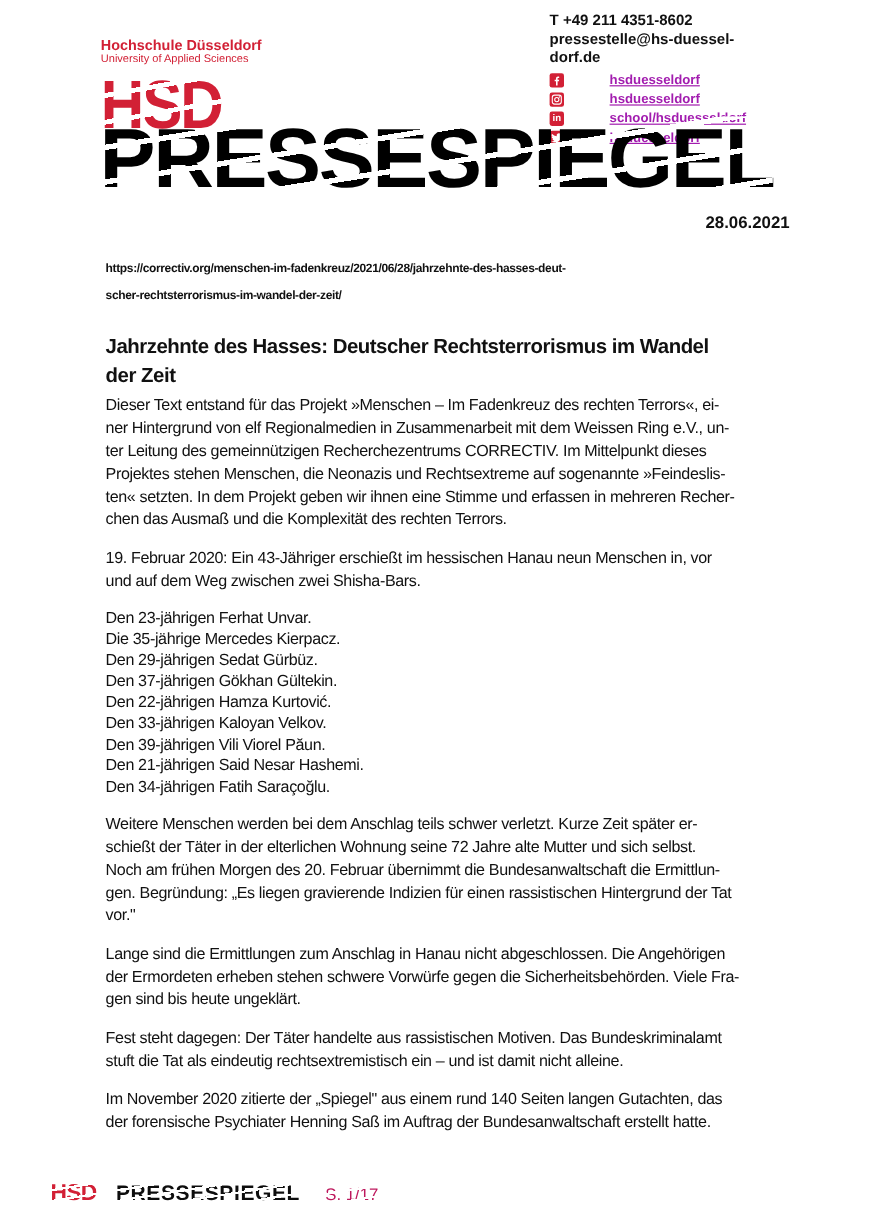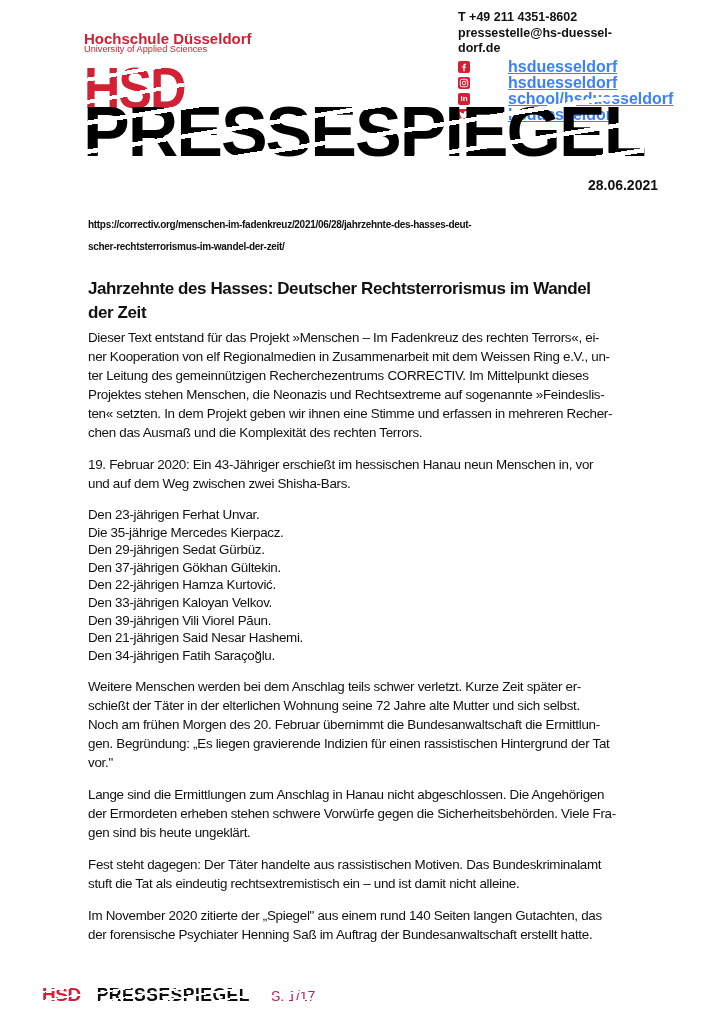--- a/index.html
+++ b/index.html
@@ -12,42 +12,42 @@
   
   .stencil { position:relative; display:inline-block; }
   .stencil::after {
     content:""; position:absolute; inset:0;
     background:repeating-linear-gradient(171deg,
       transparent 0 var(--sg), #fff var(--sg) calc(var(--sg) + var(--sc)));
   }
 
   
   .brand { position:absolute; left:84px; top:33px; color:#d22035; }
-  .org1 { font-size:15px; font-weight:bold; line-height:11px; }
+  .org1 { font-size:12px; font-weight:bold; line-height:11px; }
   .org2 { font-size:9.2px; line-height:11px; }
   .hsd-logo {
     font-size:57px; font-weight:bold; line-height:1; margin-top:5px;
     letter-spacing:-2px; transform:scaleX(.88); transform-origin:0 0;
     --sg:18px; --sc:4px; color:#d22035;
   }
 
   
   .contact { position:absolute; left:458px; top:10px; }
   .phone { font-weight:bold; font-size:12.5px; line-height:15.5px; }
   .email .line { font-weight:bold; font-size:12.5px; line-height:15.5px; }
   .social { margin-top:2px; }
   .s-row { display:flex; align-items:center; height:16px; }
   .s-icon {
     width:12px; height:12px; background:#d22035; border-radius:2px;
     display:flex; align-items:center; justify-content:center; flex:0 0 12px;
   }
   .s-icon svg { width:10px; height:10px; display:block; }
   .s-glyph { color:#fff; font-weight:bold; font-size:8px; line-height:1; }
   .s-handle {
-    margin-left:6px; font-weight:bold; font-size:16px; color:#3b82f6;
+    margin-left:6px; font-weight:bold; font-size:11px; color:#a21caf;
     text-decoration:underline; cursor:pointer;padding-left:32px;
   }
 
   
   .masthead {
     position:absolute; left:83px; top:97px; margin:0;
     font-size:70px; font-weight:bold; line-height:1; letter-spacing:-2px;
     color:#000; --sg:24px; --sc:4.5px;
   }
 
@@ -130,21 +130,21 @@
         <div class="line">https://correctiv.org/menschen-im-fadenkreuz/2021/06/28/jahrzehnte-des-hasses-deut-</div>
         <div class="line">scher-rechtsterrorismus-im-wandel-der-zeit/</div>
       </div>
     <h2 class="headline">
         <div class="line">Jahrzehnte des Hasses: Deutscher Rechtsterrorismus im Wandel</div>
         <div class="line">der Zeit</div>
       </h2>
     <div class="body">
         <div class="block kind-paragraph">
           <div class="line">Dieser Text entstand für das Projekt »Menschen – Im Fadenkreuz des rechten Terrors«, ei-</div>
-          <div class="line">ner Kooperation von elf Regionalmedien in Zusammenarbeit mit dem Weissen Ring e.V., un-</div>
+          <div class="line">ner Hintergrund von elf Regionalmedien in Zusammenarbeit mit dem Weissen Ring e.V., un-</div>
           <div class="line">ter Leitung des gemeinnützigen Recherchezentrums CORRECTIV. Im Mittelpunkt dieses</div>
           <div class="line">Projektes stehen Menschen, die Neonazis und Rechtsextreme auf sogenannte »Feindeslis-</div>
           <div class="line">ten« setzten. In dem Projekt geben wir ihnen eine Stimme und erfassen in mehreren Recher-</div>
           <div class="line">chen das Ausmaß und die Komplexität des rechten Terrors.</div>
         </div>
         <div class="block kind-paragraph">
           <div class="line">19. Februar 2020: Ein 43-Jähriger erschießt im hessischen Hanau neun Menschen in, vor</div>
           <div class="line">und auf dem Weg zwischen zwei Shisha-Bars.</div>
         </div>
         <div class="block kind-list">

